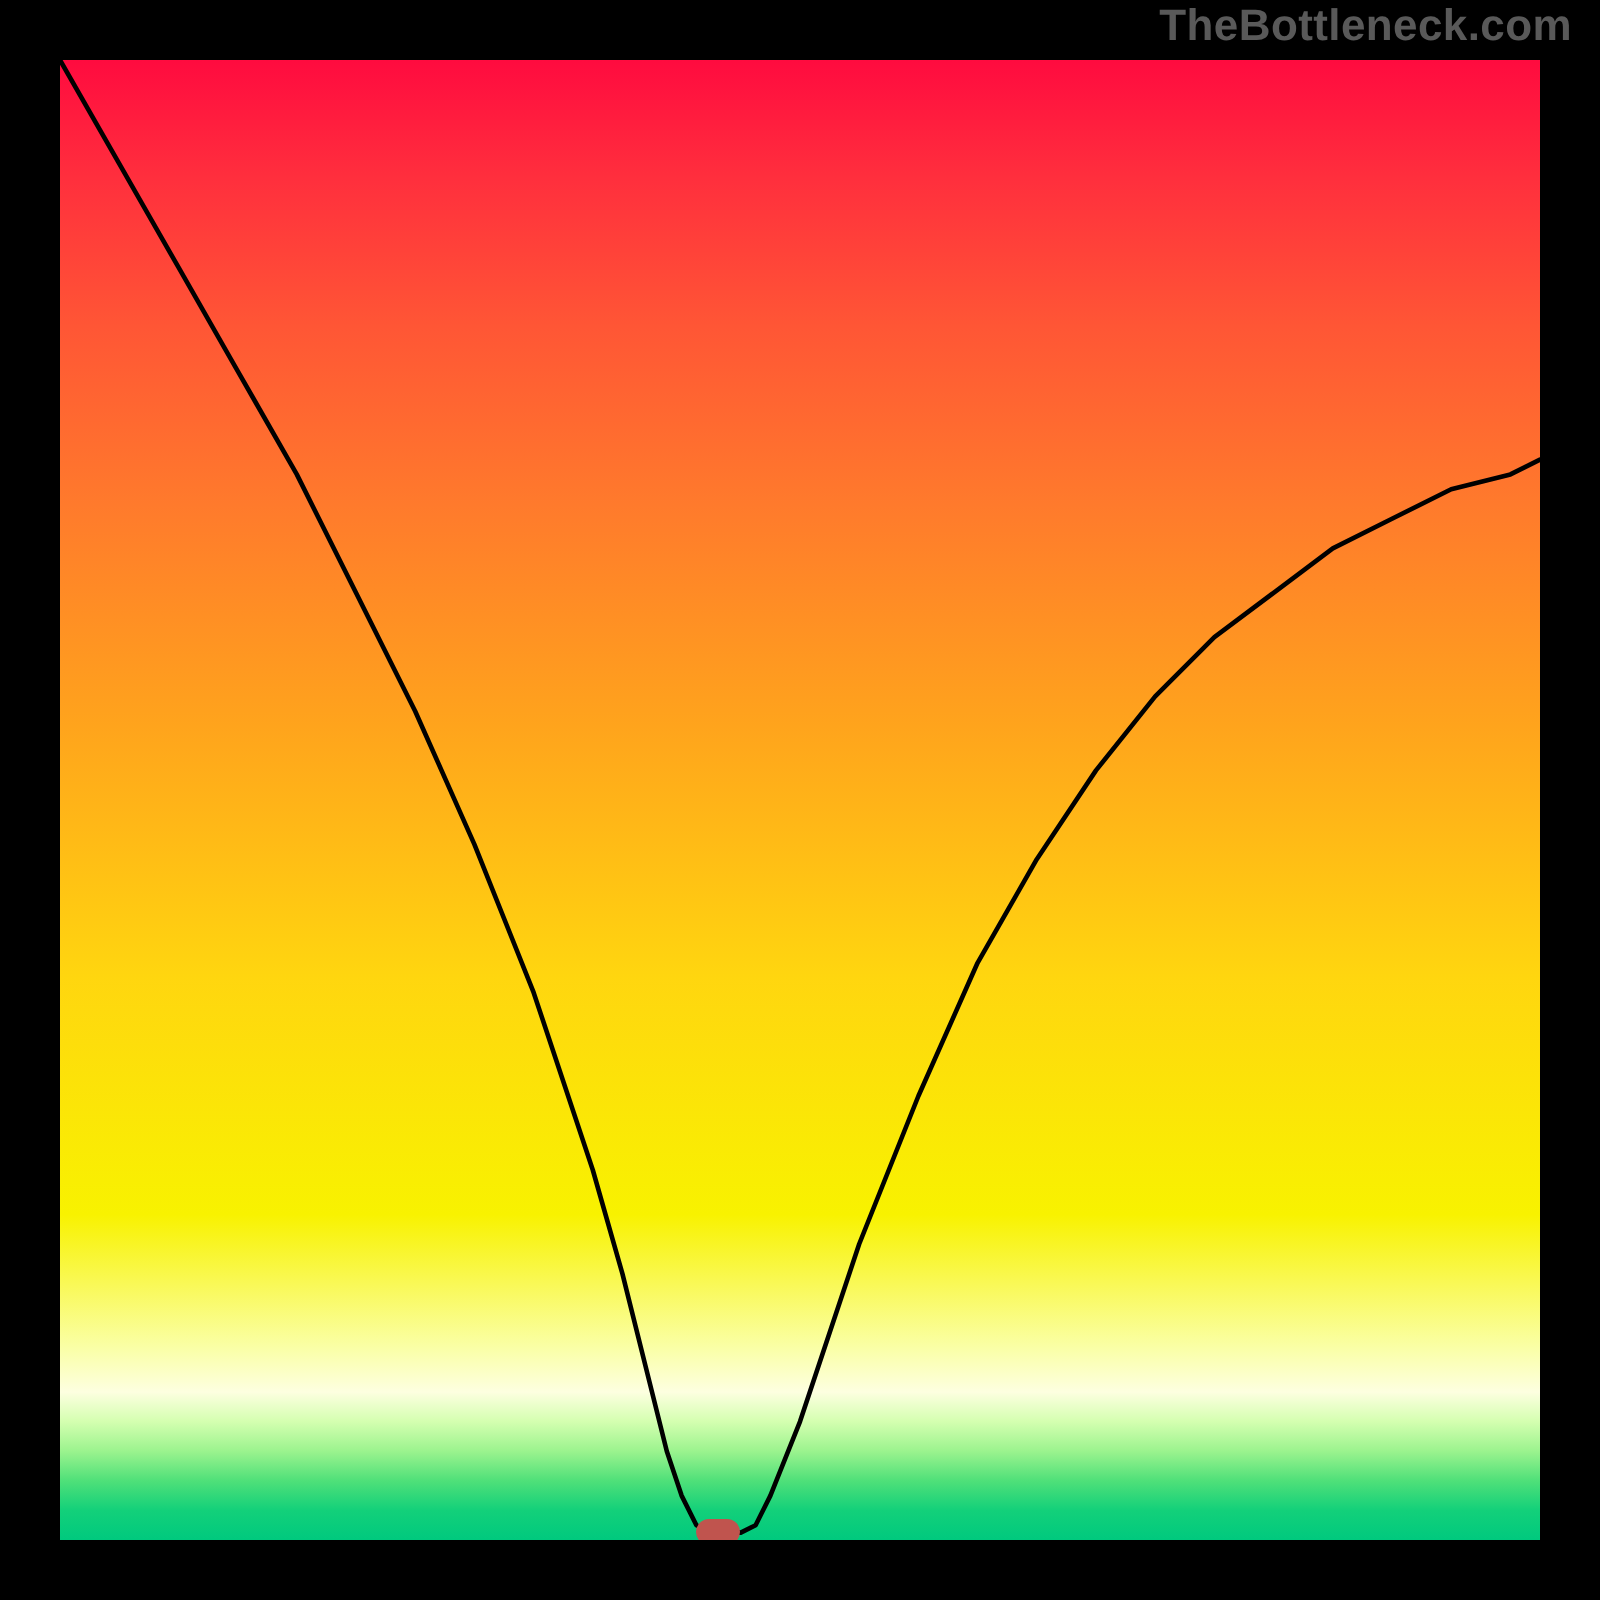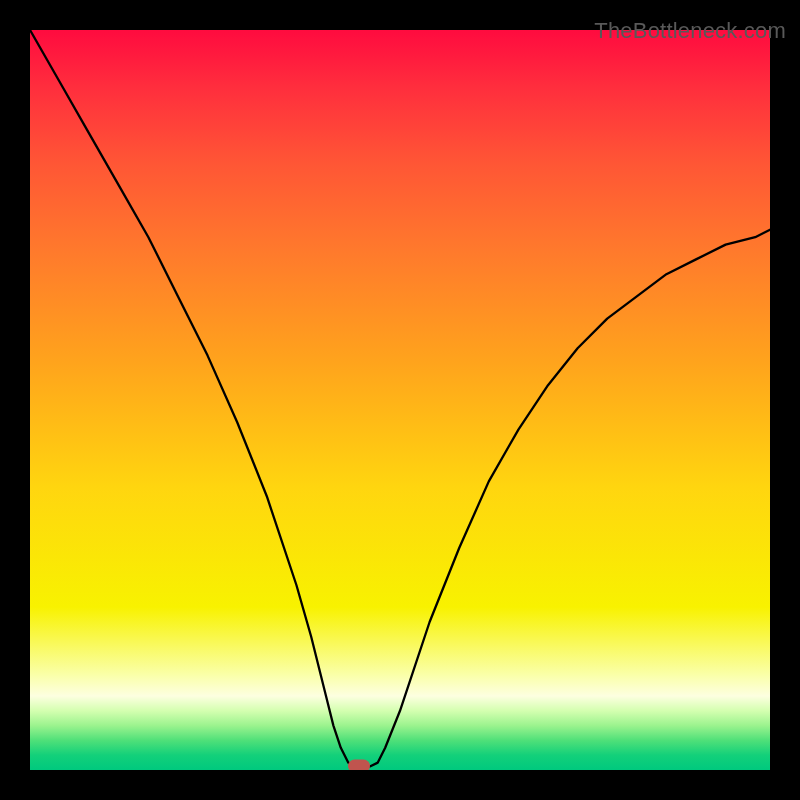--- a/index.html
+++ b/index.html
@@ -12,24 +12,24 @@
     font-family: Arial, Helvetica, sans-serif;
   }
   .frame {
     position: relative;
     width: 800px;
     height: 800px;
     background: #000;
   }
   .watermark {
     position: absolute;
-    top: 18px;
+    top: 0;
     right: 14px;
     font-size: 22px;
-    font-weight: 400;
+    font-weight: 700;
     color: #595959;
     letter-spacing: 0.2px;
     z-index: 4000;
   }
   .plot {
     position: absolute;
     left: 30px;
     top: 30px;
     width: 740px;
     height: 740px;

